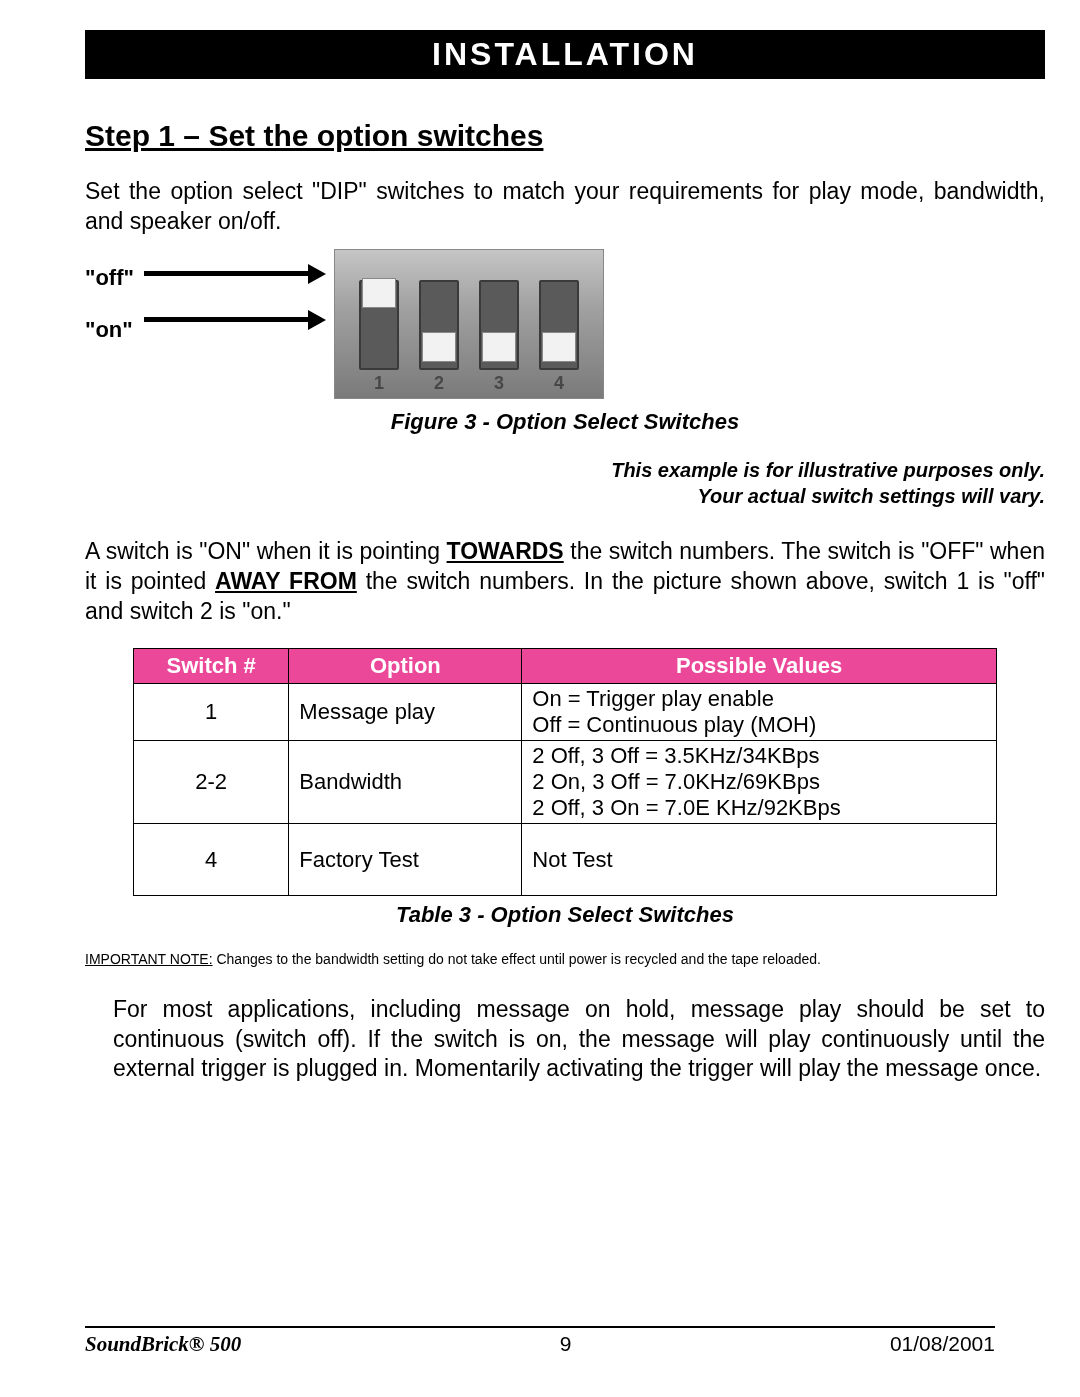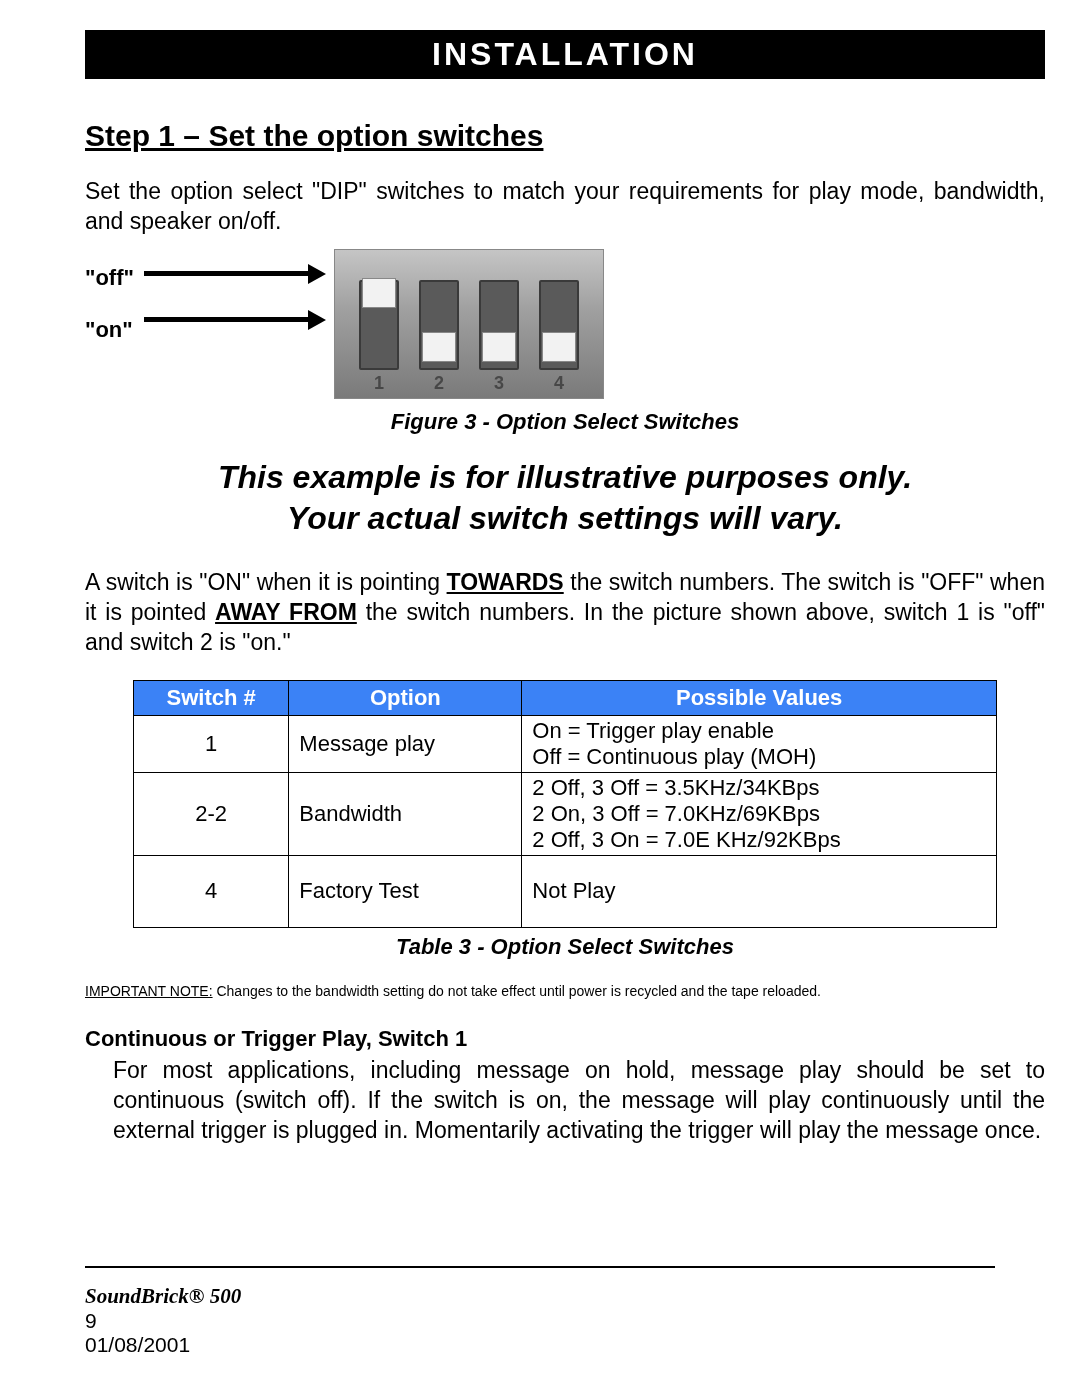--- a/index.html
+++ b/index.html
@@ -117,45 +117,45 @@
     opacity: .6;
   }
   .figure-caption {
     text-align: center;
     font-style: italic;
     font-weight: bold;
     font-size: 22px;
     margin-top: 4px;
   }
   .illustrative {
-    text-align: center;
+    text-align: right;
     font-style: italic;
     font-weight: bold;
-    font-size: 32px;
+    font-size: 20px;
     line-height: 1.3;
     margin: 22px 0 28px 0;
   }
   .para {
     font-size: 23px;
     text-align: justify;
     line-height: 1.3;
     margin-bottom: 22px;
   }
   .inline-bold-under {
     font-weight: bold;
     text-decoration: underline;
   }
   table.switch-table {
     border-collapse: collapse;
     width: 90%;
     margin: 0 auto 6px auto;
     font-size: 22px;
   }
   table.switch-table th {
-    background: #3b82f6;
+    background: #ec4899;
     color: #fff;
     font-weight: bold;
     padding: 4px 8px;
     border: 1.5px solid #000;
     text-align: center;
   }
   table.switch-table td {
     border: 1.5px solid #000;
     padding: 2px 10px;
     vertical-align: middle;
@@ -187,25 +187,24 @@
     font-size: 23px;
     text-align: justify;
     line-height: 1.3;
     margin-left: 28px;
   }
   .footer {
     position: absolute;
     left: 85px; right: 85px;
     bottom: 40px;
     border-top: 2px solid #000;
-    padding-top: 16px;
+    padding-top: 4px;
     display: flex;
     justify-content: space-between;
     font-size: 21px;
-    flex-direction: column;
   }
   .footer .product { font-style: italic; font-weight: bold; font-family: Georgia, serif; }
 </style>
 </head>
 <body>
 
 <div class="page">
   <div class="banner">INSTALLATION</div>
 
   <div class="step-heading">Step 1 – Set the option switches</div>
@@ -284,32 +283,31 @@
         <td class="c2">Bandwidth</td>
         <td class="c3">
           <span>2 Off, 3 Off = 3.5KHz/34KBps</span><br>
           <span>2 On, 3 Off = 7.0KHz/69KBps</span><br>
           <span>2 Off, 3 On = 7.0E KHz/92KBps</span>
         </td>
       </tr>
       <tr class="last">
         <td class="c1">4</td>
         <td class="c2">Factory Test</td>
-        <td class="c3">Not Play</td>
+        <td class="c3">Not Test</td>
       </tr>
     </tbody>
   </table>
 
   <div class="table-caption">Table 3 - Option Select Switches</div>
 
   <div class="important-note">
     <span class="lbl">IMPORTANT NOTE:</span><span>  Changes to the bandwidth setting do not take effect until power is recycled and the tape reloaded.</span>
   </div>
 
-  <div class="sub-heading">Continuous or Trigger Play, Switch 1</div>
   <div class="indented">For most applications, including message on hold, message play should be set to continuous (switch off).  If the switch is on, the message will play continuously until the external trigger is plugged in.  Momentarily activating the trigger will play the message once.</div>
 </div>
 
 <div class="footer">
   <span class="product">SoundBrick® 500</span>
   <span>9</span>
   <span>01/08/2001</span>
 </div>
 
 </body></html>

